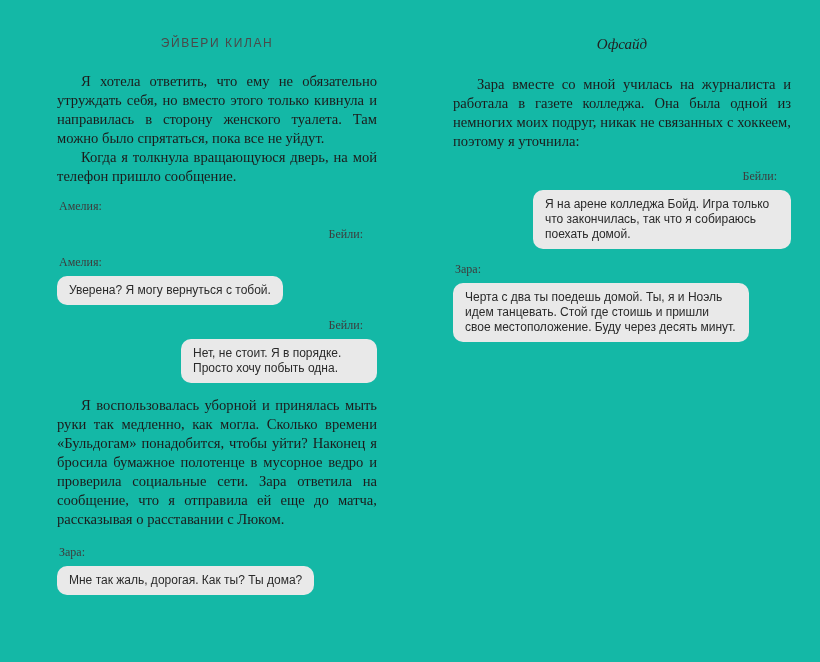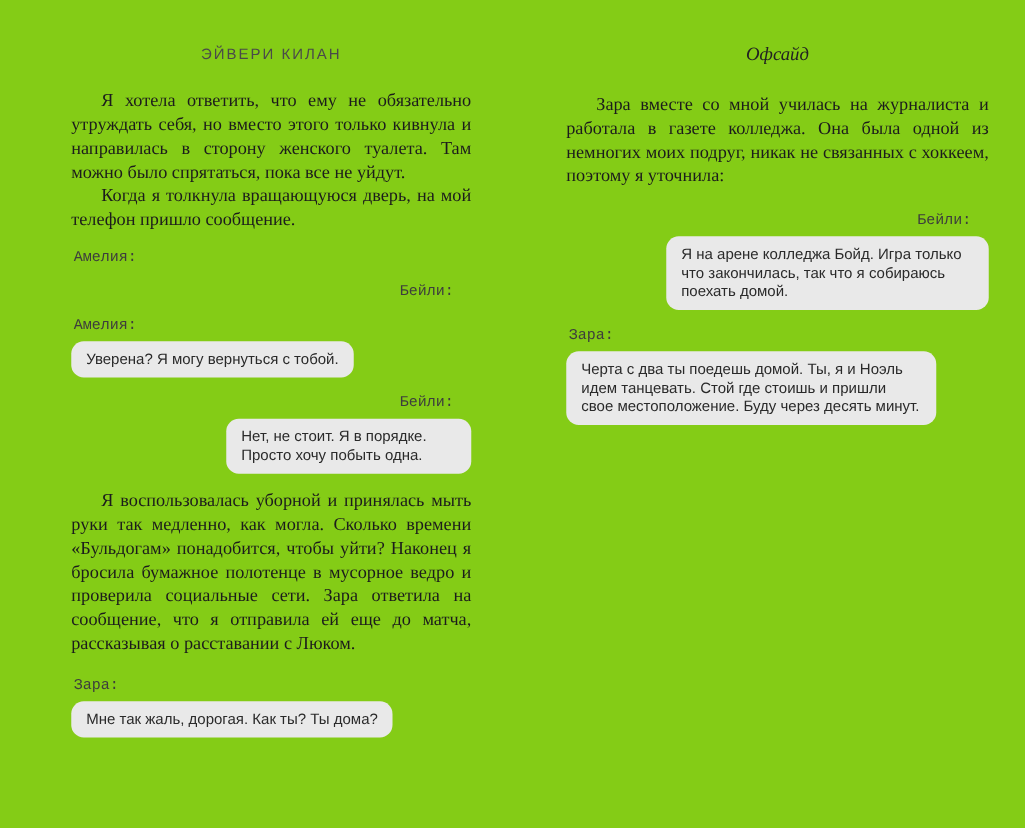--- a/index.html
+++ b/index.html
@@ -1,20 +1,20 @@
 <!DOCTYPE html>
 <html style="--bubble: #e9e9e9;"><head>
 <meta charset="utf-8">
 <style>
   html, body { margin: 0; padding: 0; background: #ffffff; }
   .canvas {
     position: relative;
     width: 820px;
     height: 662px;
-    background: #84cc16;
+    background: #14b8a6;
     overflow: hidden;
     font-family: "Liberation Serif", serif;
     color: #1c1c1c;
   }
   .page { position: absolute; top: 36px; }
   .page-left  { left: 57px;  width: 320px; }
   .page-right { left: 453px; width: 338px; }
 
   .running-head {
     text-align: center;
@@ -38,21 +38,21 @@
     font-size: 14.6px;
     line-height: 19px;
     text-align: justify;
     text-indent: 24px;
     color: #1c1c1c;
   }
   p.body.spaced { }
 
   .msg { margin: 13px 0; }
   .msg .speaker {
-    font-family: Liberation Mono, monospace;
+    font-family: Liberation Serif, serif;
     font-size: 12px;
     color: #3d3d3d;
     margin-bottom: 6px;
   }
   .msg .bubble {
     display: inline-block;
     box-sizing: border-box;
     background: var(--bubble, #e9e9e9);
     border-radius: 10px;
     padding: 7px 12px;

